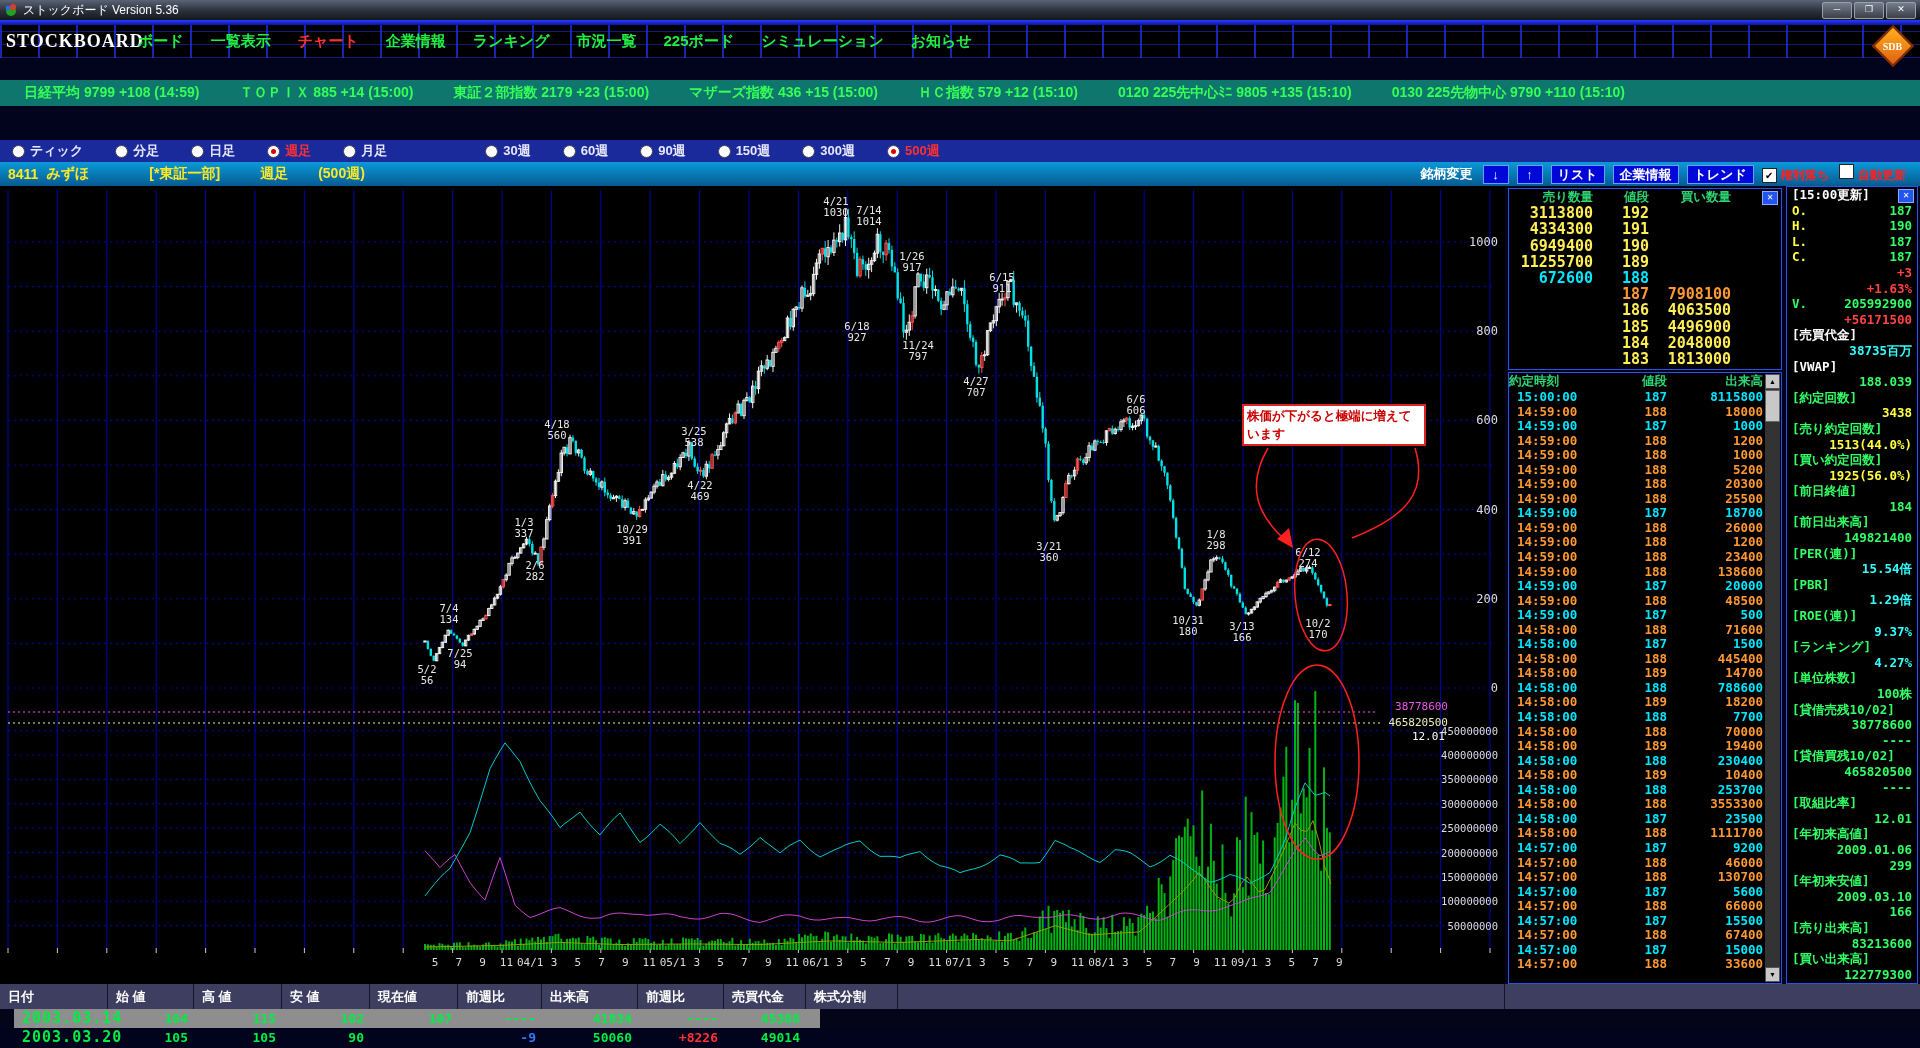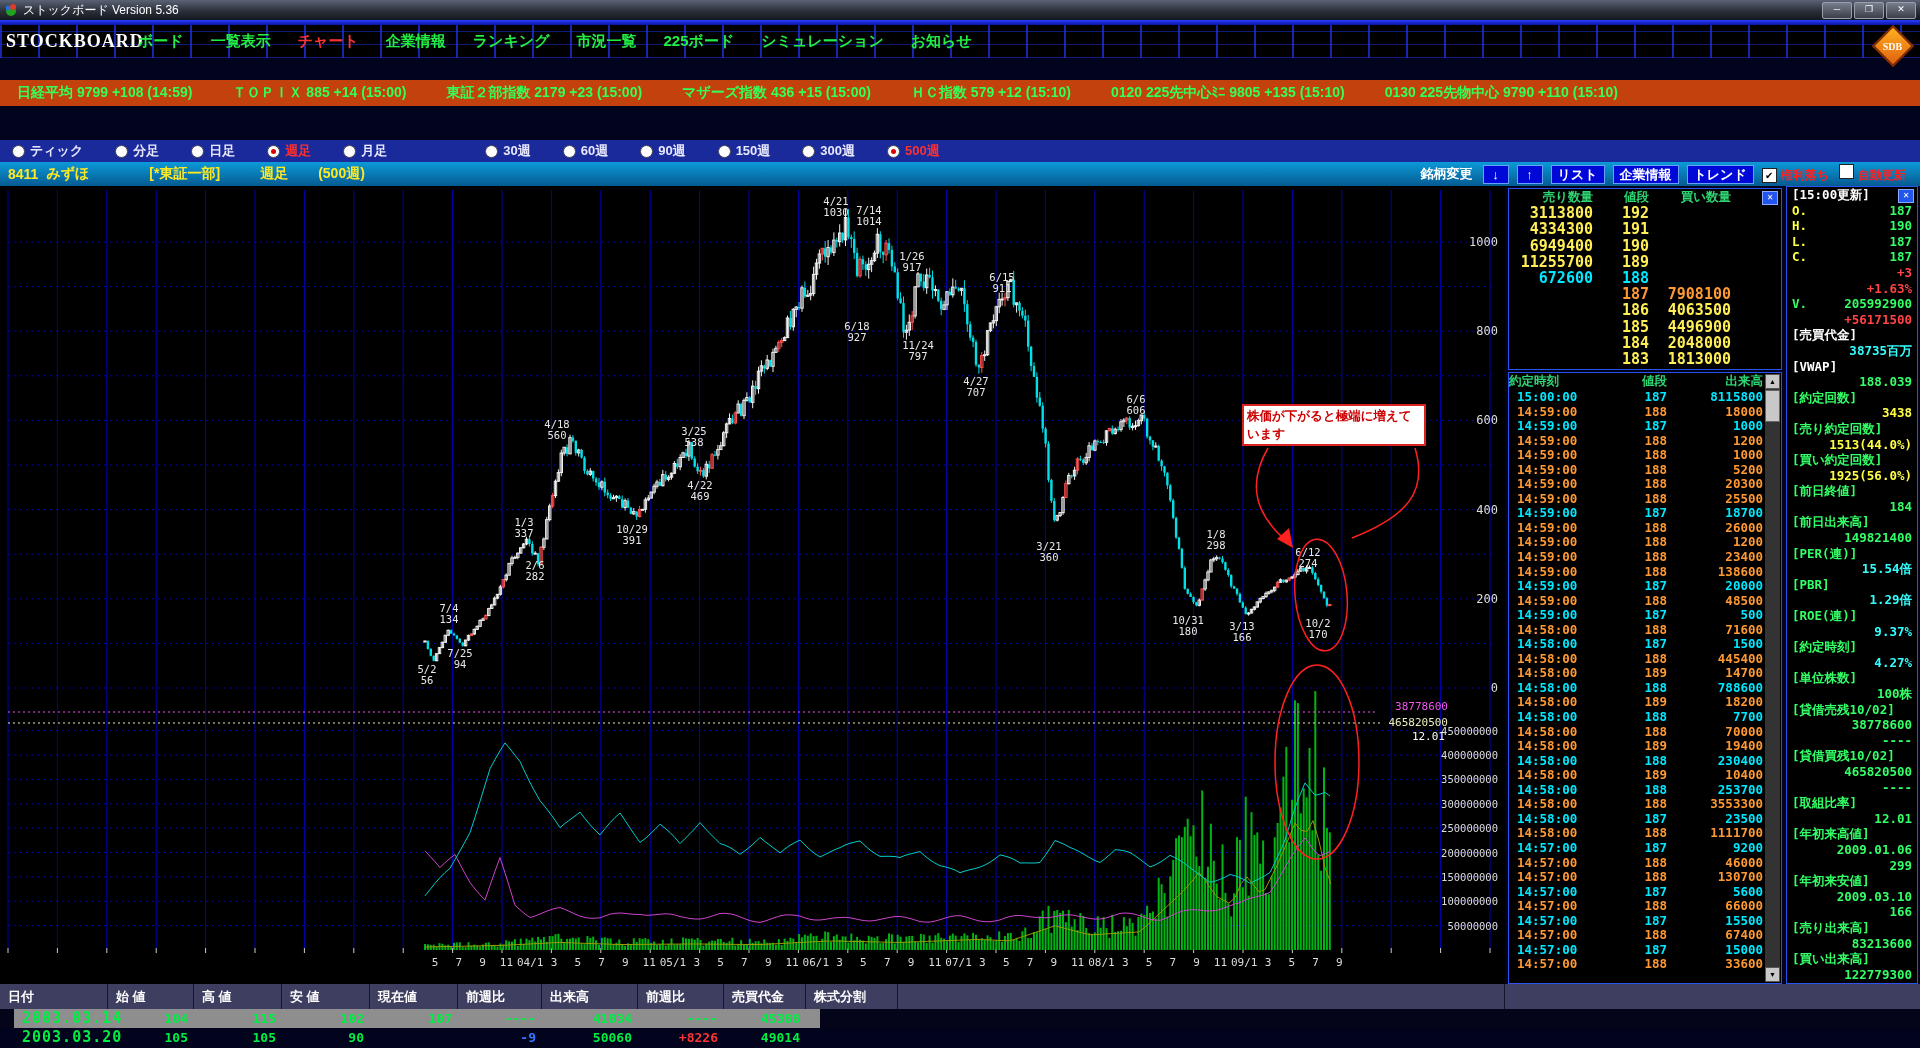--- a/index.html
+++ b/index.html
@@ -20,21 +20,21 @@
   .menu-items{display:flex;align-items:center;}
   .menu-item{color:#22ee44;font-weight:bold;font-size:15px;margin-right:27px;cursor:pointer;white-space:nowrap;}
   .menu-item.active{color:#ff3232;}
   .menurow2{position:absolute;left:0;top:58px;width:1920px;height:22px;border-top:2px solid #eaeaea;display:flex;align-items:center;}
   .date{color:#ff2525;font-weight:bold;font-family:"DejaVu Sans Mono",monospace;font-size:15px;margin-left:14px;letter-spacing:1px;}
   .rightmenu{margin-left:auto;display:flex;gap:24px;margin-right:70px;}
   .rm-item{color:#22ee44;font-weight:bold;font-size:14px;cursor:pointer;white-space:nowrap;}
   .sdb{position:absolute;right:12px;top:31px;width:26px;height:26px;transform:rotate(45deg);background:linear-gradient(135deg,#ffb020,#e06010);border:2px solid #8a2e00;display:flex;align-items:center;justify-content:center;}
   .sdb span{transform:rotate(-45deg);color:#fff;font-weight:bold;font-size:10px;font-family:"Liberation Serif",serif;}
   
-  .ticker{position:absolute;left:0;top:80px;width:1920px;height:26px;background:#c2410c;display:flex;align-items:center;gap:40px;padding-left:17px;box-sizing:border-box;}
+  .ticker{position:absolute;left:0;top:80px;width:1920px;height:26px;background:#0f766e;display:flex;align-items:center;gap:40px;padding-left:24px;box-sizing:border-box;}
   .tk-item{color:#33ff55;font-weight:bold;font-size:14px;white-space:nowrap;}
   
   .toolbar{position:absolute;left:0;top:106px;width:1920px;height:34px;background:linear-gradient(#3a57c8,#2440a8);display:flex;align-items:center;box-sizing:border-box;padding-left:8px;margin-top:44px;}
   .lbl{color:#fff;font-weight:bold;font-size:13px;margin-right:4px;white-space:nowrap;}
   .tb-input{width:68px;height:20px;background:#fff;border:2px inset #9aa;display:flex;align-items:center;padding-left:2px;margin-right:4px;}
   .tb-input .sel{background:#5aa2e8;color:#000;font-weight:bold;font-family:"DejaVu Sans Mono",monospace;font-size:14px;padding:0 3px;}
   .btn3d{background:#d6d6d6;border-top:2px solid #fff;border-left:2px solid #fff;border-right:2px solid #505050;border-bottom:2px solid #505050;display:inline-flex;align-items:center;justify-content:center;font-weight:bold;font-size:13px;color:#000;height:22px;box-sizing:border-box;cursor:pointer;}
   .sqbtn{width:25px;margin-right:6px;}
   .combo{height:22px;background:#fff;border:2px inset #8899aa;display:flex;align-items:center;box-sizing:border-box;margin-right:8px;cursor:pointer;}
   .combo .ctext{padding:0 5px;font-size:13px;font-weight:bold;color:#000;min-width:42px;}
@@ -1756,21 +1756,21 @@
           </div>
           <div class="st-line">
             <span class="st-g">[ROE(連)]</span>
             <span class="st-g"></span>
           </div>
           <div class="st-line">
             <span class="st-w"></span>
             <span class="st-c">9.37%</span>
           </div>
           <div class="st-line">
-            <span class="st-g">[約定時刻]</span>
+            <span class="st-g">[ランキング]</span>
             <span class="st-g"></span>
           </div>
           <div class="st-line">
             <span class="st-w"></span>
             <span class="st-c">4.27%</span>
           </div>
           <div class="st-line">
             <span class="st-g">[単位株数]</span>
             <span class="st-g"></span>
           </div>

